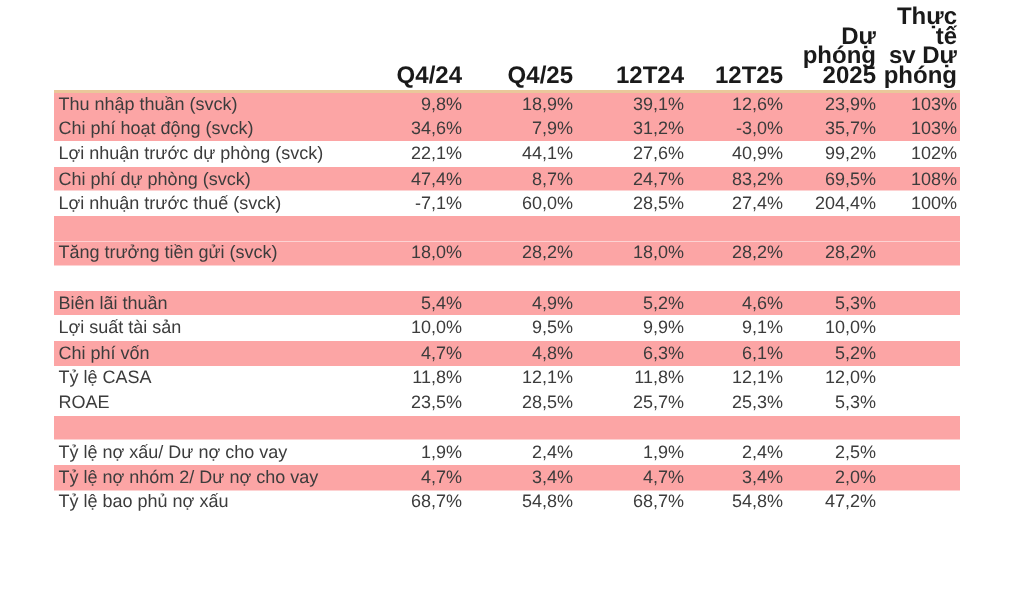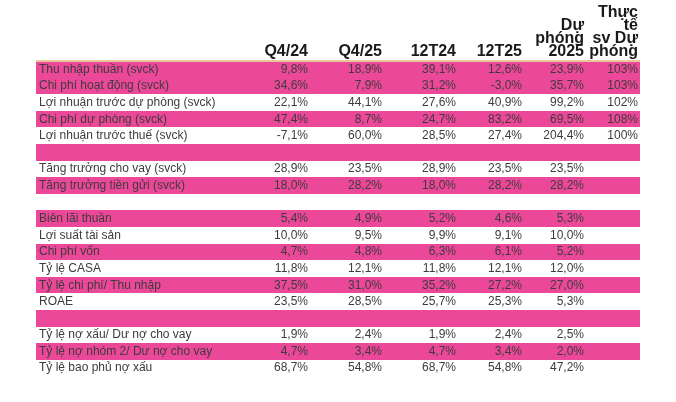--- a/index.html
+++ b/index.html
@@ -45,21 +45,21 @@
     vertical-align: middle;
     padding: 0 2px 0 0;
     white-space: nowrap;
     overflow: hidden;
   }
   table.fin td.lbl {
     text-align: left;
     padding-left: 3px;
   }
   table.fin td.num { text-align: right; }
-  table.fin tr.stripe { background: #ec4899; }
+  table.fin tr.stripe { background: #fca5a5; }
 </style>
 </head>
 <body>
 
 <div class="sheet">
   <table class="fin">
     <colgroup>
       <col style="width:212px">
       <col style="width:62px">
       <col style="width:74px">
@@ -125,29 +125,20 @@
           <td class="num">-7,1%</td>
           <td class="num">60,0%</td>
           <td class="num">28,5%</td>
           <td class="num">27,4%</td>
           <td class="num">204,4%</td>
           <td class="num">100%</td>
         </tr>
         <tr class="stripe">
           <td colspan="7"></td>
         </tr>
-        <tr>
-          <td class="lbl">Tăng trưởng cho vay (svck)</td>
-          <td class="num">28,9%</td>
-          <td class="num">23,5%</td>
-          <td class="num">28,9%</td>
-          <td class="num">23,5%</td>
-          <td class="num">23,5%</td>
-          <td class="num"></td>
-        </tr>
         <tr class="stripe">
           <td class="lbl">Tăng trưởng tiền gửi (svck)</td>
           <td class="num">18,0%</td>
           <td class="num">28,2%</td>
           <td class="num">18,0%</td>
           <td class="num">28,2%</td>
           <td class="num">28,2%</td>
           <td class="num"></td>
         </tr>
         <tr>
@@ -182,29 +173,20 @@
         </tr>
         <tr>
           <td class="lbl">Tỷ lệ CASA</td>
           <td class="num">11,8%</td>
           <td class="num">12,1%</td>
           <td class="num">11,8%</td>
           <td class="num">12,1%</td>
           <td class="num">12,0%</td>
           <td class="num"></td>
         </tr>
-        <tr class="stripe">
-          <td class="lbl">Tỷ lệ chi phí/ Thu nhập</td>
-          <td class="num">37,5%</td>
-          <td class="num">31,0%</td>
-          <td class="num">35,2%</td>
-          <td class="num">27,2%</td>
-          <td class="num">27,0%</td>
-          <td class="num"></td>
-        </tr>
         <tr>
           <td class="lbl">ROAE</td>
           <td class="num">23,5%</td>
           <td class="num">28,5%</td>
           <td class="num">25,7%</td>
           <td class="num">25,3%</td>
           <td class="num">5,3%</td>
           <td class="num"></td>
         </tr>
         <tr class="stripe">

